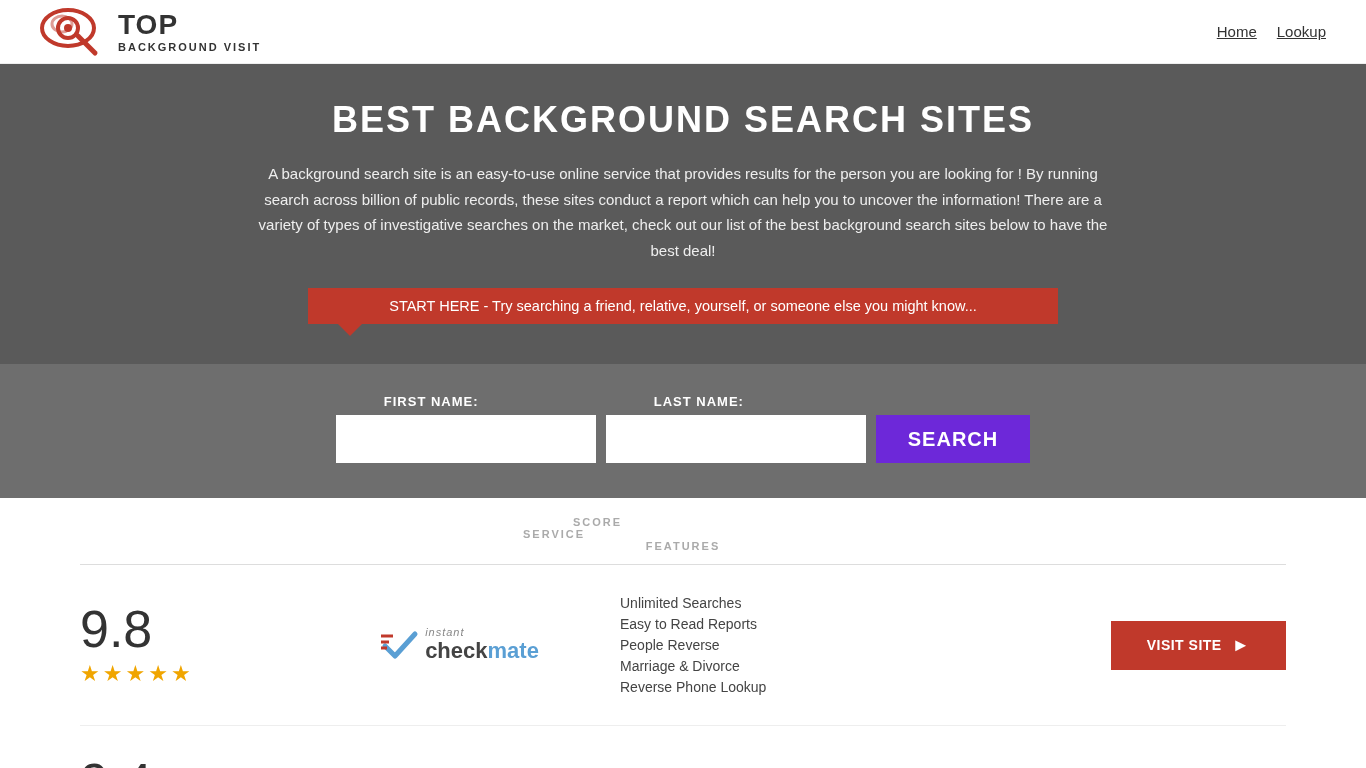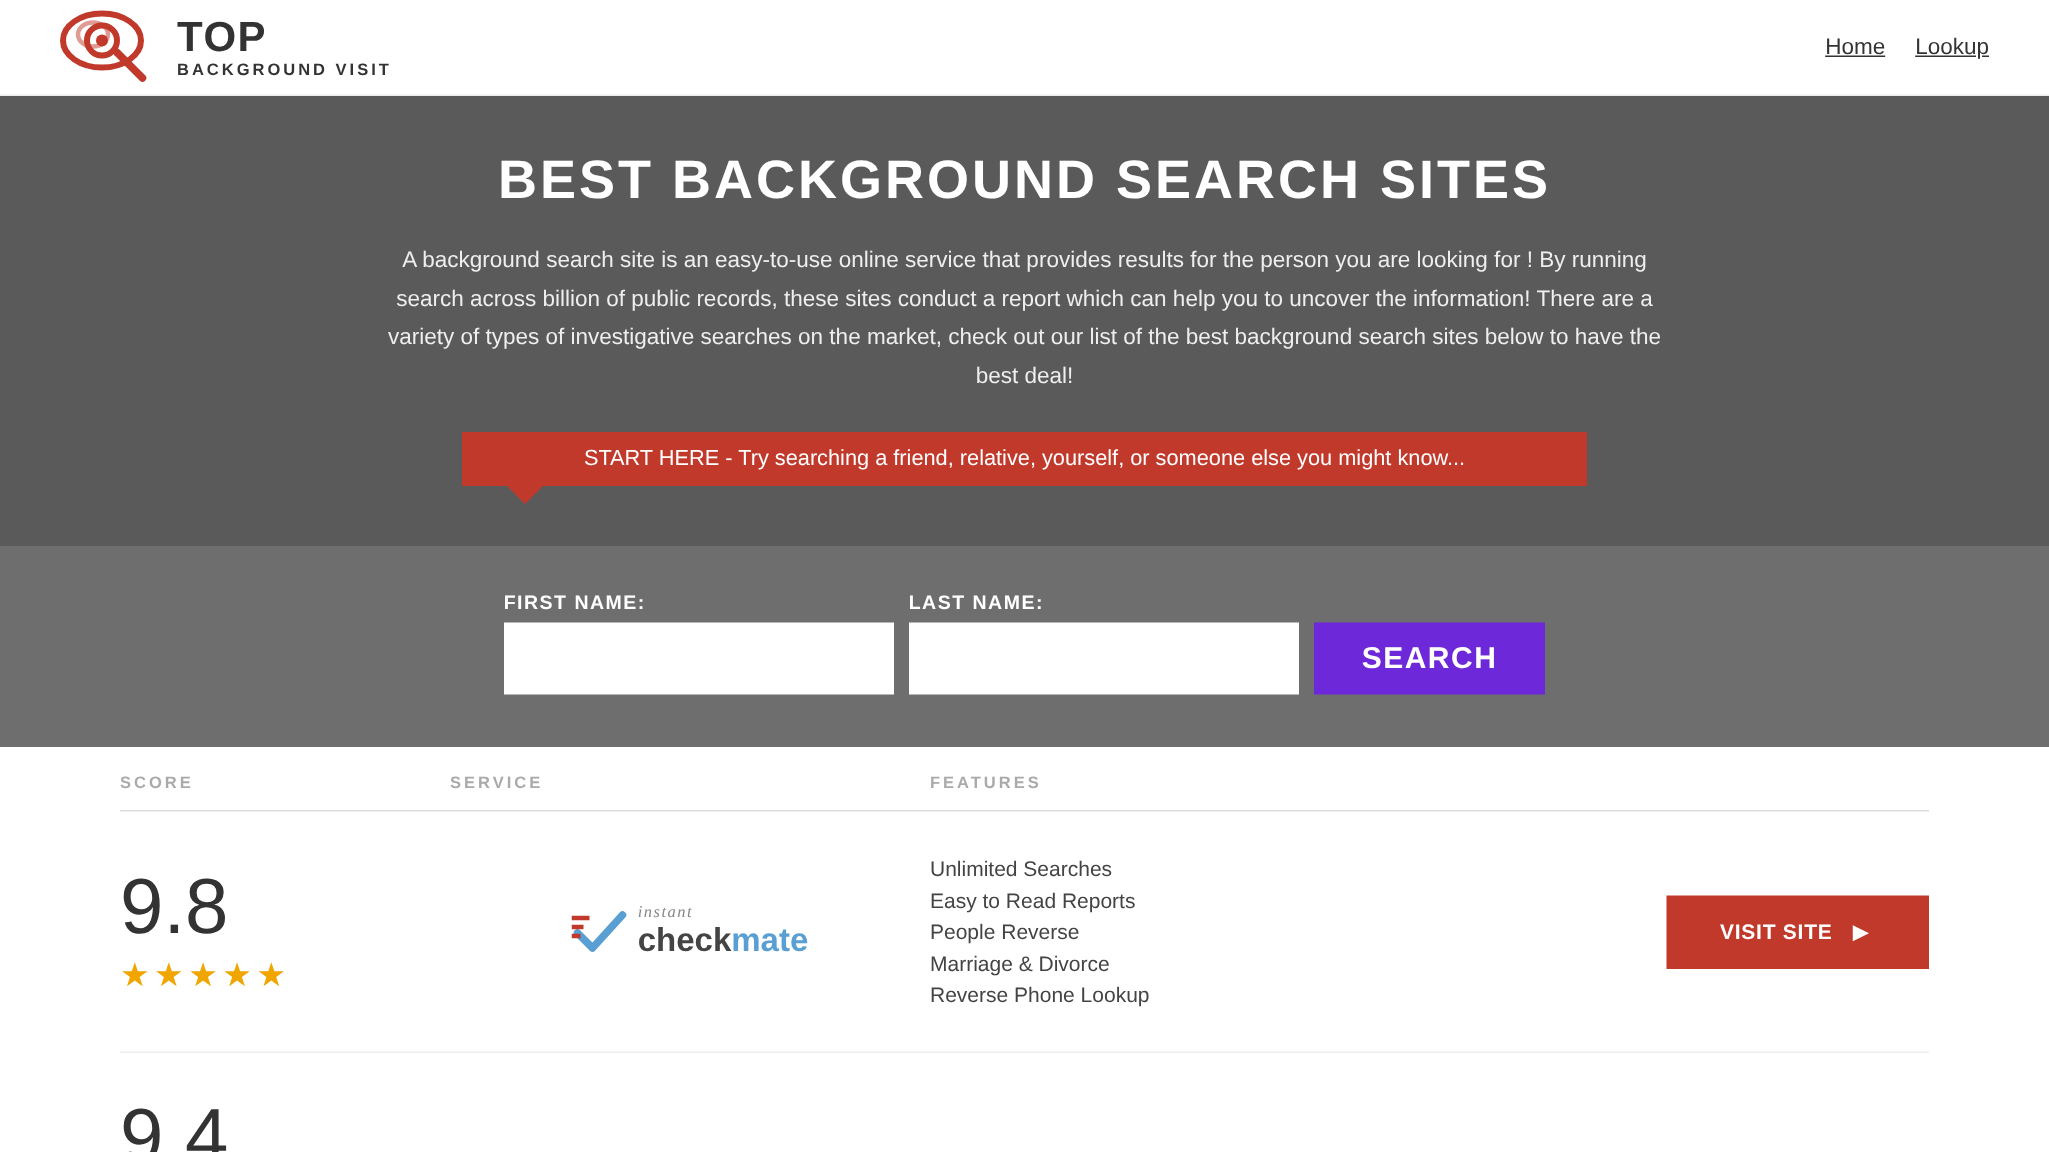--- a/index.html
+++ b/index.html
@@ -113,20 +113,21 @@
     .form-group {
       display: flex;
       flex-direction: column;
       gap: 6px;
     }
     .form-group label {
       font-size: 13px;
       font-weight: 700;
       color: #fff;
       letter-spacing: 1px;
+      margin-left: 48px;
     }
     .form-group input {
       width: 260px;
       height: 48px;
       border: none;
       background: #fff;
       font-size: 16px;
       padding: 0 12px;
     }
     .search-btn {
@@ -147,20 +148,21 @@
       padding: 0 80px;
     }
 
     
     .col-headers {
       display: flex;
       align-items: center;
       border-bottom: 1px solid #ddd;
       padding: 18px 0 12px;
       margin-bottom: 0;
+      flex-direction: column;
     }
     .col-score {
       width: 220px;
       font-size: 11px;
       font-weight: 700;
       color: #aaa;
       letter-spacing: 2px;
       text-transform: uppercase;
     }
     .col-service {
@@ -256,21 +258,20 @@
       position: relative;
       width: 38px;
       height: 38px;
     }
     .ic-instant {
       font-style: italic;
       font-size: 11px;
       letter-spacing: 1px;
       display: block;
       color: #888;
-      font-family: Liberation Serif, serif;
     }
     .ic-checkmate {
       font-size: 22px;
       font-weight: 700;
       color: #444;
     }
     .ic-checkmark {
       color: #5a9fd4;
     }
   </style>

